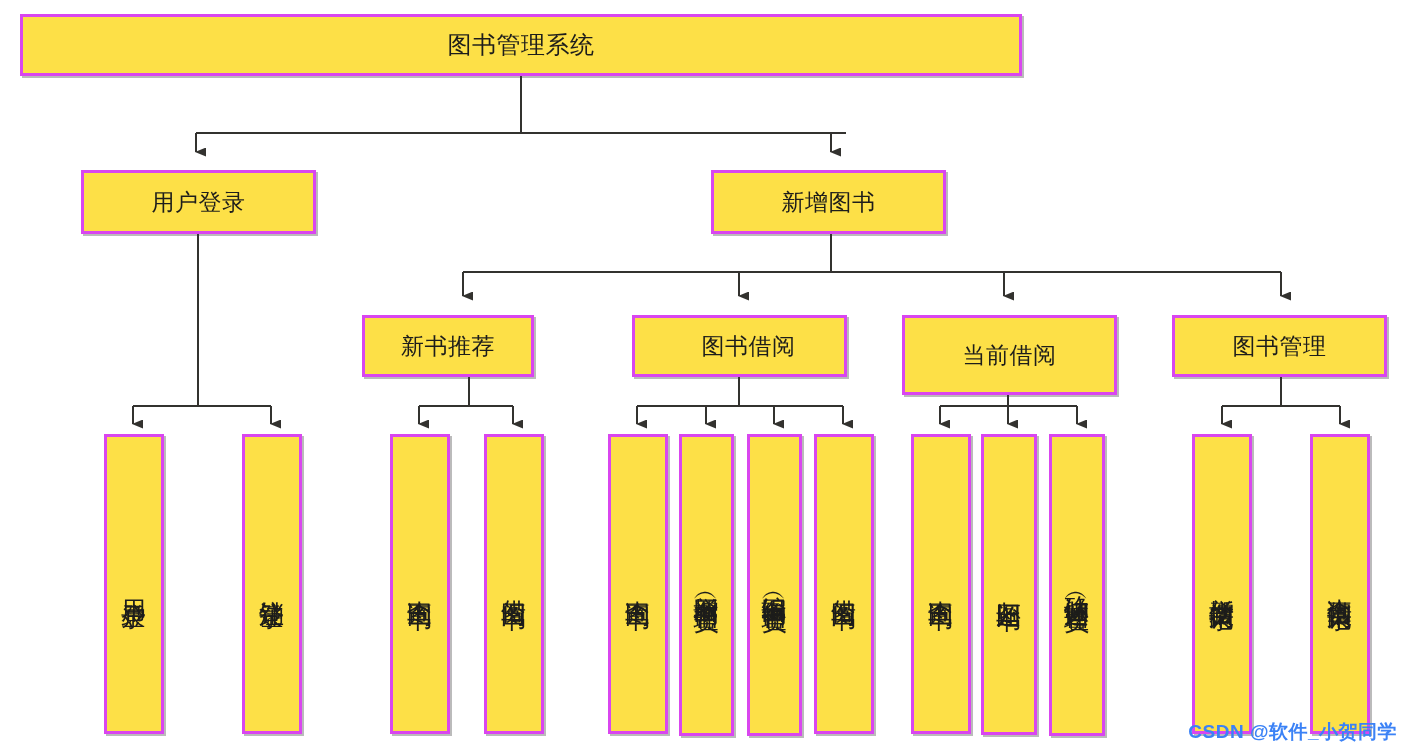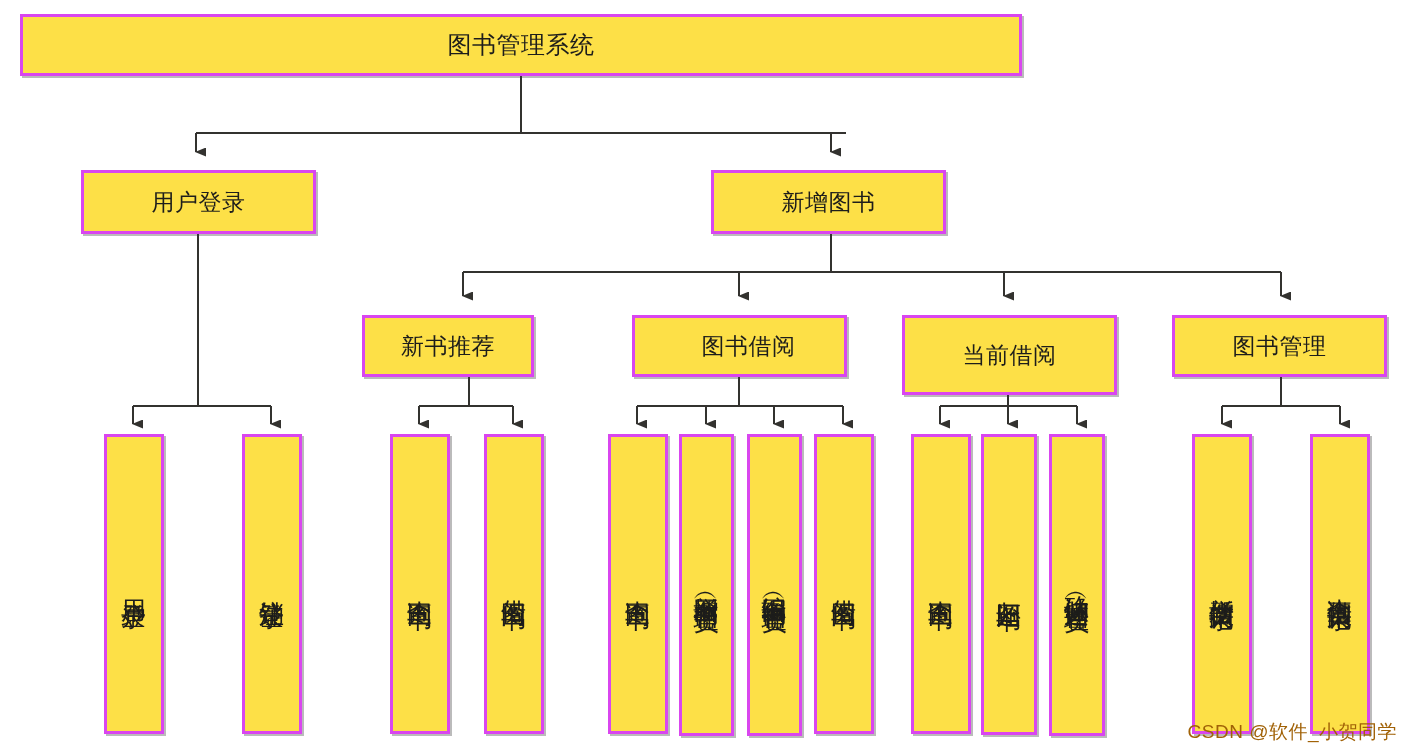--- a/index.html
+++ b/index.html
@@ -62,23 +62,24 @@
     font-size: 25px;
     line-height: 1.12;
     letter-spacing: 2px;
     white-space: nowrap;
   }
   .watermark {
     position: absolute;
     right: 8px;
     bottom: 2px;
     font-size: 19px;
-    color: #a16207;
+    color: #3b82f6;
     white-space: nowrap;
     letter-spacing: 0.5px;
+    font-weight: bold;
   }
 </style>
 </head>
 <body>
 
 <div id="diagram-canvas">
 
   <svg id="edge-layer" viewBox="0 0 1405 747" width="1405" height="747" xmlns="http://www.w3.org/2000/svg">
     <defs>
       <marker id="arrowhead" markerWidth="9" markerHeight="11" refX="4.5" refY="10" orient="auto" markerUnits="userSpaceOnUse">

